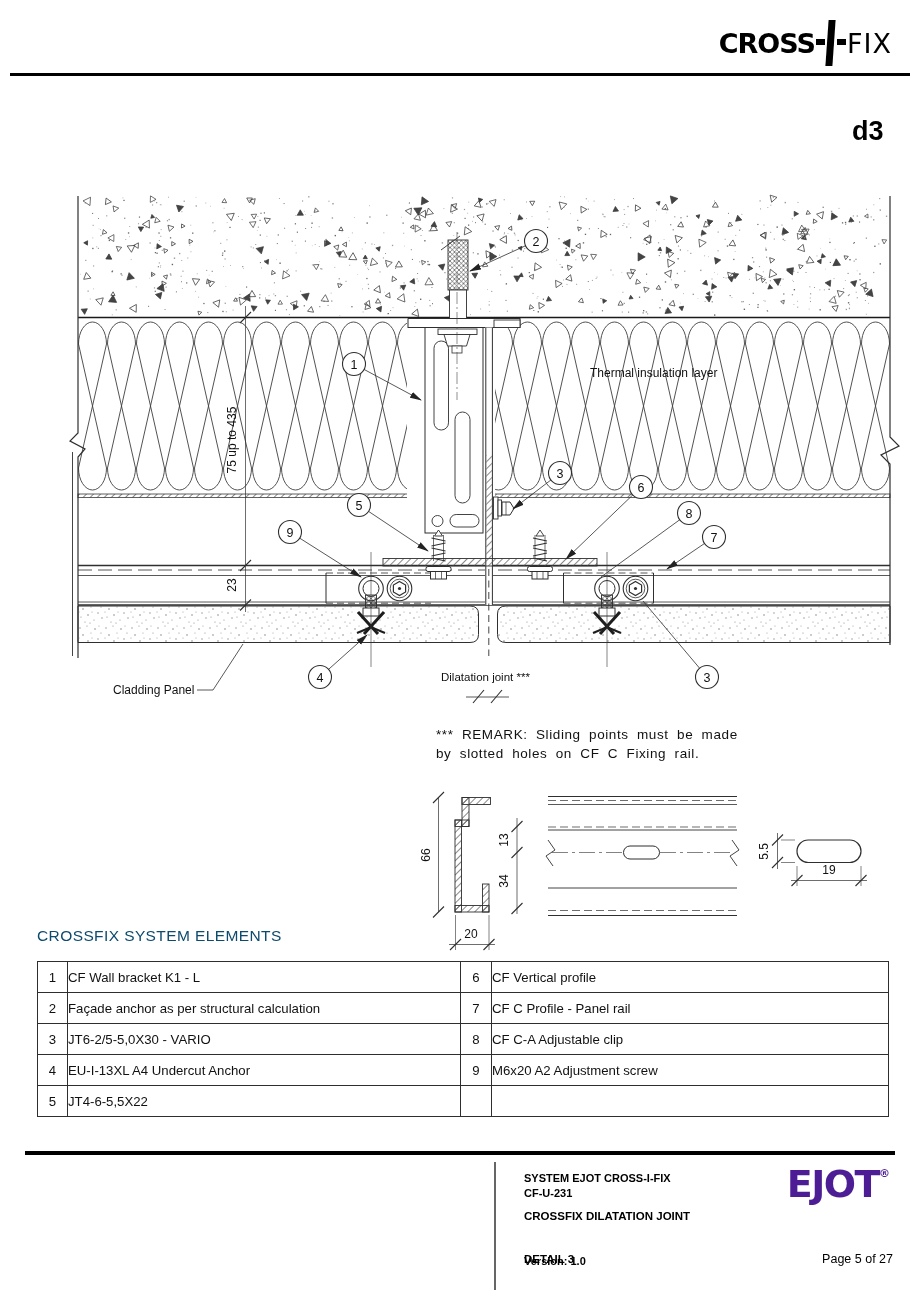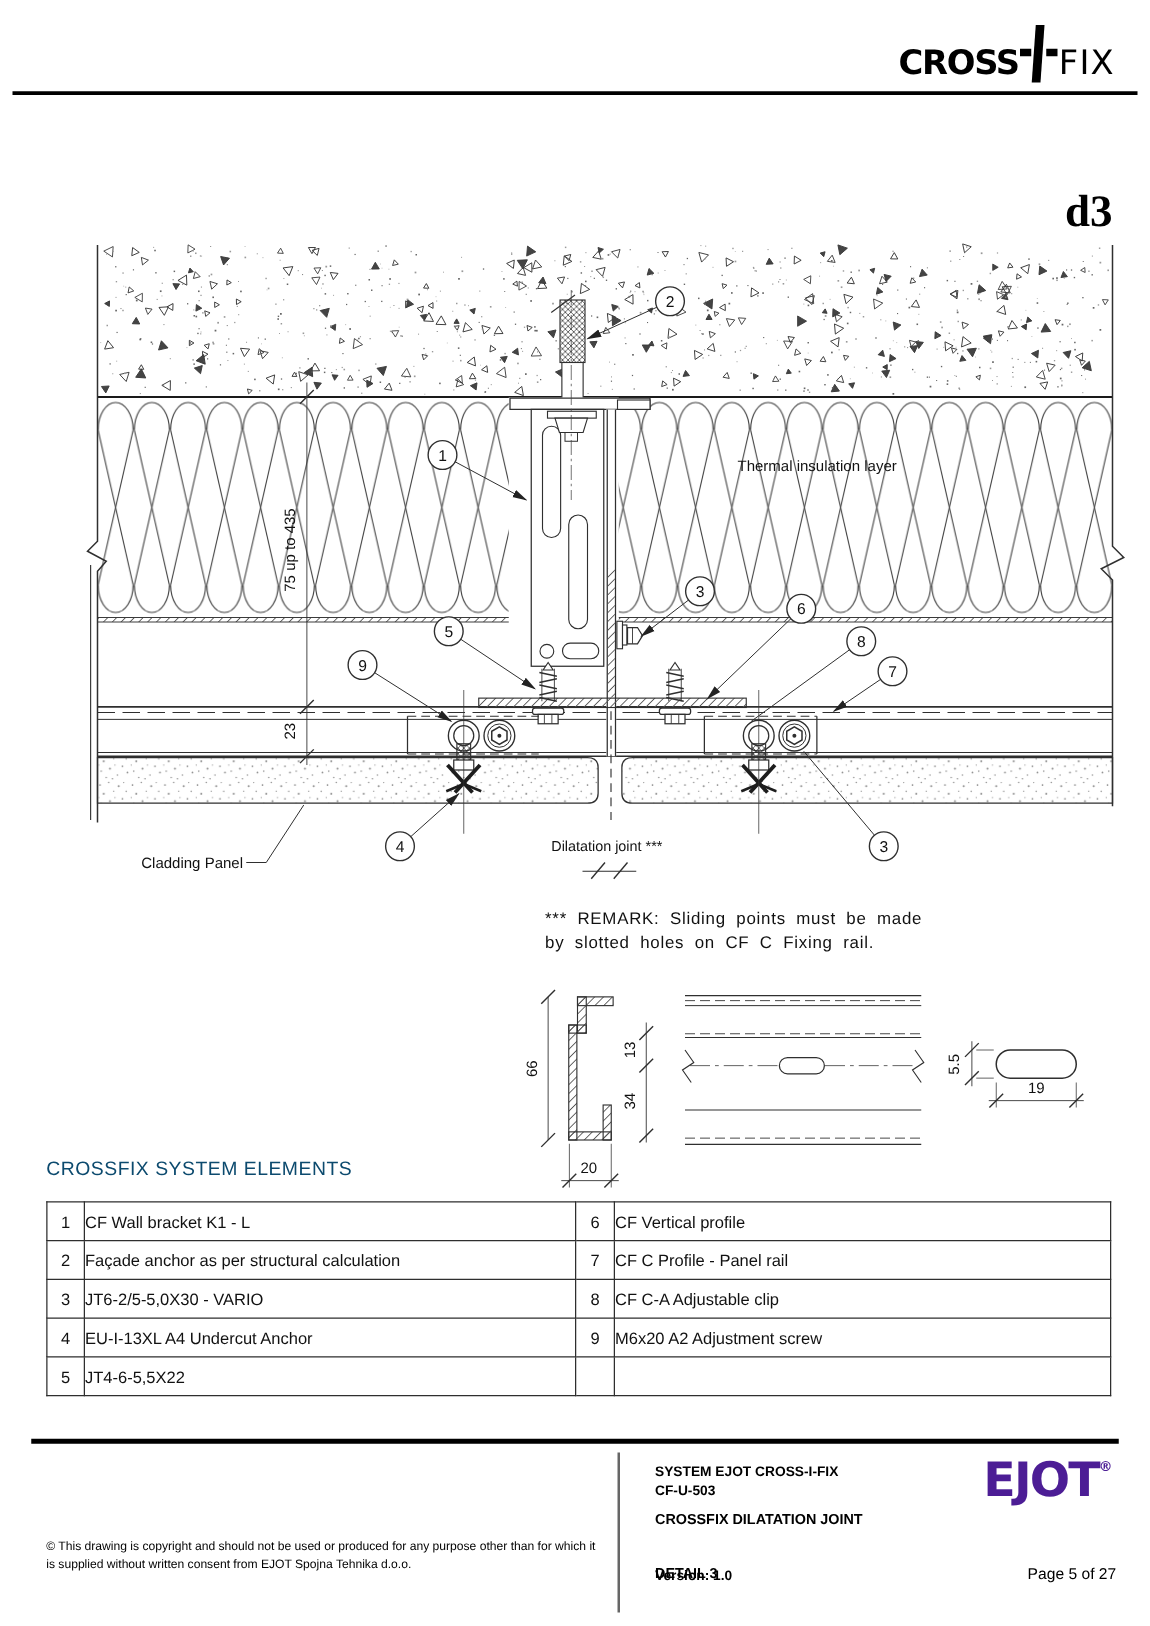--- a/index.html
+++ b/index.html
@@ -1,28 +1,28 @@
 <!DOCTYPE html>
 <html><head>
 <meta charset="utf-8">
 <style>
   html,body{margin:0;padding:0;background:#fff;}
   .page{position:relative;width:920px;height:1301px;background:#fff;
         font-family:"Liberation Sans",sans-serif;overflow:hidden;color:#000;}
   
-  .brand{position:absolute;top:20px;right:28px;display:flex;align-items:flex-end;margin-left:36px;}
+  .brand{position:absolute;top:20px;right:28px;display:flex;align-items:center;margin-left:36px;}
   .brand-left{font-family:"DejaVu Sans",sans-serif;font-weight:800;font-size:27px;letter-spacing:-1px;}
   .brand-sym{position:relative;width:30px;height:46px;margin:0 1px;}
   .brand-sym .bar{position:absolute;left:11px;top:0;width:7px;height:46px;background:#000;transform:skewX(-4deg);}
   .brand-sym .dash-l{position:absolute;left:0;top:19px;width:9px;height:6px;background:#000;}
   .brand-sym .dash-r{position:absolute;right:0;top:19px;width:9px;height:6px;background:#000;}
   .brand-right{font-family:"DejaVu Sans",sans-serif;font-weight:400;font-size:27px;letter-spacing:1px;}
   .rule-top{position:absolute;top:73px;left:10px;width:900px;height:3px;background:#000;}
-  .sheet-code{position:absolute;top:116px;left:852px;font-family:Liberation Serif, serif;
-              font-weight:800;font-size:36px;margin-top:32px;}
+  .sheet-code{position:absolute;top:116px;left:852px;font-family:Liberation Sans, sans-serif;
+              font-weight:800;font-size:27px;}
   
   .draw{position:absolute;left:0;top:0;width:920px;height:1301px;}
   
   .tbl-title{position:absolute;left:37px;top:927px;font-size:15.5px;letter-spacing:0.4px;color:#0c4a6e;}
   table.elements{position:absolute;left:37px;top:961px;width:847px;border-collapse:collapse;
                  table-layout:fixed;font-size:13.2px;color:#111;}
   table.elements td{border:1.4px solid #2e2e2e;height:30px;padding:0;}
   td.num{width:29px;text-align:center;}
   td.desc{width:392px;padding-left:11px;}
   td.num2{width:30px;text-align:center;}
@@ -1250,23 +1250,22 @@
       <td class="num">5</td>
       <td class="desc">JT4-6-5,5X22</td>
       <td class="num2"></td>
       <td class="desc2"></td>
     </tr>
   </tbody>
     </table>
 
   <div class="rule-footer"></div>
   <div class="foot-div"></div>
-  <div class="copyright">© This drawing is copyright and should not be used or produced for any purpose other than for which it is supplied without written consent from EJOT Spojna Tehnika d.o.o.</div>
   <div class="fm fm1">SYSTEM EJOT CROSS-I-FIX</div>
-  <div class="fm fm2">CF-U-503</div>
+  <div class="fm fm2">CF-U-231</div>
   <div class="fm fm3">CROSSFIX DILATATION JOINT</div>
   <div class="fm fm4">DETAIL 3</div>
   <div class="fm fm5">Version: 1.0</div>
   <div class="ejot-logo">
     <span>EJOT</span><sup>®</sup>
   </div>
   <div class="page-num">Page 5 of 27</div>
 </div>
 
 </body></html>

